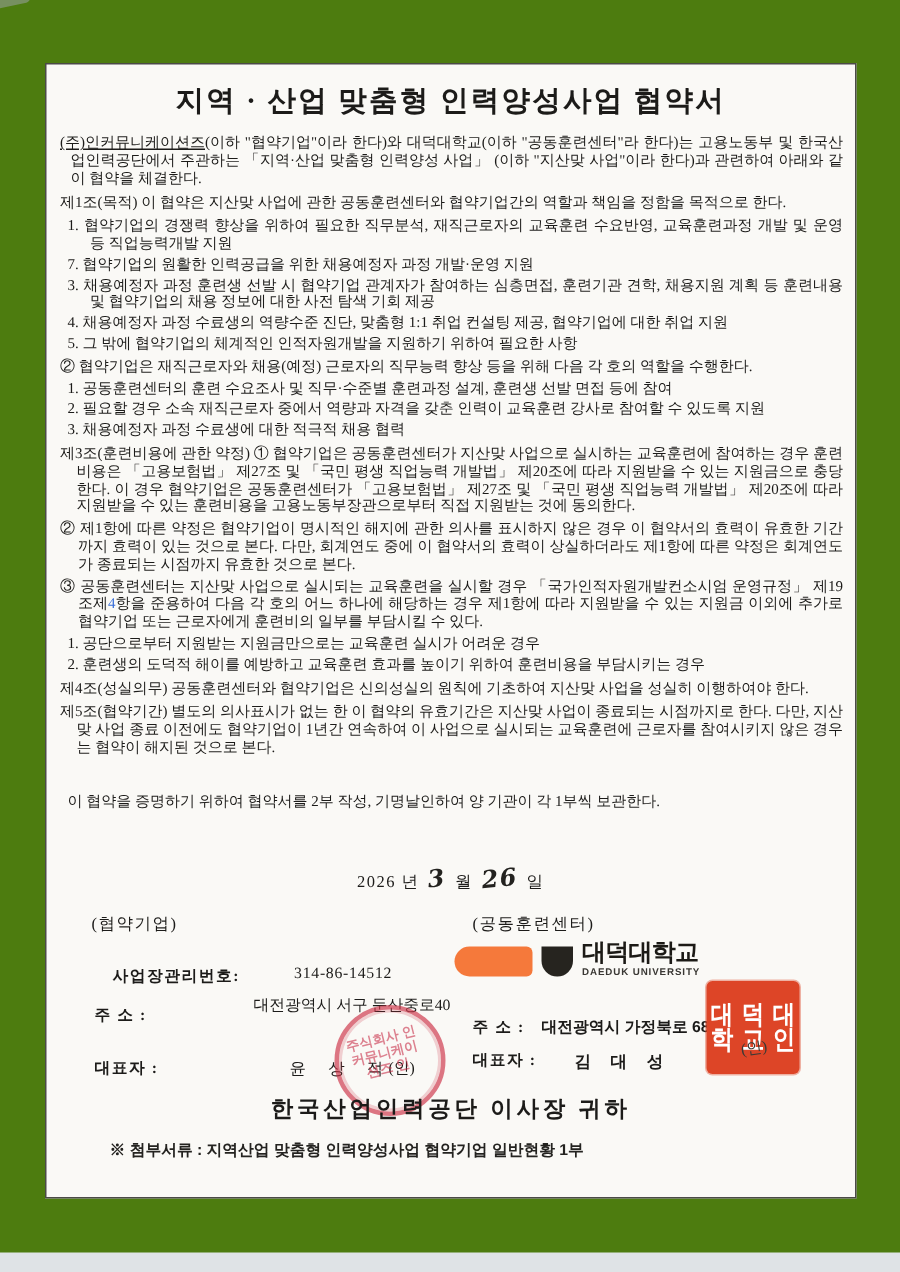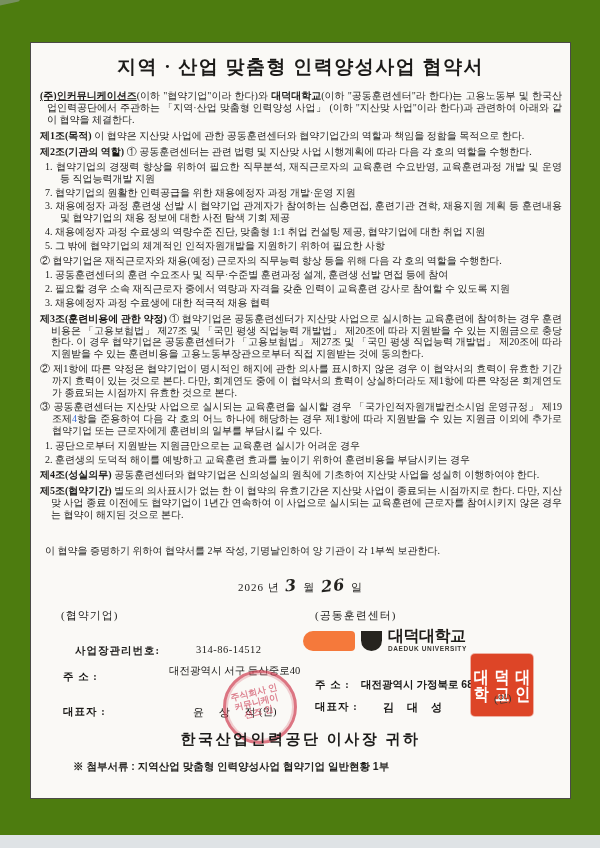--- a/index.html
+++ b/index.html
@@ -11,21 +11,21 @@
   .frame{position:absolute;left:30px;top:42px;width:541px;height:757px;border:1.6px solid #4b4a47;
         background:#faf9f6;box-sizing:border-box;}
   .doc-title{text-align:center;font-weight:bold;font-size:19px;letter-spacing:1.5px;margin:11px 4px 0 4px;}
   .body-text{position:absolute;left:9px;right:8px;top:47px;}
   .para{font-size:10px;line-height:11.8px;text-align:justify;word-break:break-all;margin:0 0 3px 0;}
   .k-intro{padding-left:7px;text-indent:-7px;margin-bottom:5px;}
   .k-article{padding-left:11px;text-indent:-11px;margin-top:4px;}
   .k-clause{padding-left:12px;text-indent:-12px;margin-top:3px;}
   .k-item{margin-left:5px;padding-left:15px;text-indent:-15px;margin-bottom:2px;}
   .k-closing{margin-top:24px;padding-left:5px;}
-  .b{font-weight:bold;} .u{text-decoration:underline;}
+  .b{font-weight:normal;} .u{text-decoration:underline;}
   .sig{position:absolute;left:0;right:0;bottom:0;height:244px;}
   .abs{position:absolute;}
   .date-line{left:0;right:0;top:22px;text-align:center;font-size:11px;letter-spacing:1px;}
   .hand{display:inline-block;font-size:16px;font-style:italic;font-weight:bold;
         font-family:"DejaVu Serif",serif;transform:rotate(-6deg);margin:0 2px;color:#23221f;}
   .party-heading{font-size:11px;letter-spacing:1px;}
   .logo{left:272px;top:74px;display:flex;align-items:flex-start;gap:6px;}
   .logo-d{width:52px;height:20px;background:var(--logo-orange,#f5793b);
         border-radius:10px 4px 4px 10px;margin-top:3px;}
   .logo-u{width:21px;height:20px;background:var(--logo-black,#26241f);
@@ -57,21 +57,20 @@
 <div class="page">
   <div class="scan-smudge"></div>
 
   <div class="frame">
 
     <div class="doc-title">지역 · 산업 맞춤형 인력양성사업 협약서</div>
 
     <div class="body-text">
         <p class="para k-intro"><span class="b u">(주)인커뮤니케이션즈</span><span>(이하 "협약기업"이라 한다)와 </span><span class="b">대덕대학교</span><span>(이하 "공동훈련센터"라 한다)는 고용노동부 및 한국산업인력공단에서 주관하는 「지역·산업 맞춤형 인력양성 사업」 (이하 "지산맞 사업"이라 한다)과 관련하여 아래와 같이 협약을 체결한다.</span></p>
         <p class="para k-article"><span class="b">제1조(목적)</span><span> 이 협약은 지산맞 사업에 관한 공동훈련센터와 협약기업간의 역할과 책임을 정함을 목적으로 한다.</span></p>
-        <p class="para k-article"><span class="b">제2조(기관의 역할)</span><span> ① 공동훈련센터는 관련 법령 및 지산맞 사업 시행계획에 따라 다음 각 호의 역할을 수행한다.</span></p>
         <p class="para k-item"><span>1. 협약기업의 경쟁력 향상을 위하여 필요한 직무분석, 재직근로자의 교육훈련 수요반영, 교육훈련과정 개발 및 운영 등 직업능력개발 지원</span></p>
         <p class="para k-item"><span>7. 협약기업의 원활한 인력공급을 위한 채용예정자 과정 개발·운영 지원</span></p>
         <p class="para k-item"><span>3. 채용예정자 과정 훈련생 선발 시 협약기업 관계자가 참여하는 심층면접, 훈련기관 견학, 채용지원 계획 등 훈련내용 및 협약기업의 채용 정보에 대한 사전 탐색 기회 제공</span></p>
         <p class="para k-item"><span>4. 채용예정자 과정 수료생의 역량수준 진단, 맞춤형 1:1 취업 컨설팅 제공, 협약기업에 대한 취업 지원</span></p>
         <p class="para k-item"><span>5. 그 밖에 협약기업의 체계적인 인적자원개발을 지원하기 위하여 필요한 사항</span></p>
         <p class="para k-clause"><span>② 협약기업은 재직근로자와 채용(예정) 근로자의 직무능력 향상 등을 위해 다음 각 호의 역할을 수행한다.</span></p>
         <p class="para k-item"><span>1. 공동훈련센터의 훈련 수요조사 및 직무·수준별 훈련과정 설계, 훈련생 선발 면접 등에 참여</span></p>
         <p class="para k-item"><span>2. 필요할 경우 소속 재직근로자 중에서 역량과 자격을 갖춘 인력이 교육훈련 강사로 참여할 수 있도록 지원</span></p>
         <p class="para k-item"><span>3. 채용예정자 과정 수료생에 대한 적극적 채용 협력</span></p>
         <p class="para k-article"><span class="b">제3조(훈련비용에 관한 약정)</span><span> ① 협약기업은 공동훈련센터가 지산맞 사업으로 실시하는 교육훈련에 참여하는 경우 훈련비용은 「고용보험법」 제27조 및 「국민 평생 직업능력 개발법」 제20조에 따라 지원받을 수 있는 지원금으로 충당한다. 이 경우 협약기업은 공동훈련센터가 「고용보험법」 제27조 및 「국민 평생 직업능력 개발법」 제20조에 따라 지원받을 수 있는 훈련비용을 고용노동부장관으로부터 직접 지원받는 것에 동의한다.</span></p>

